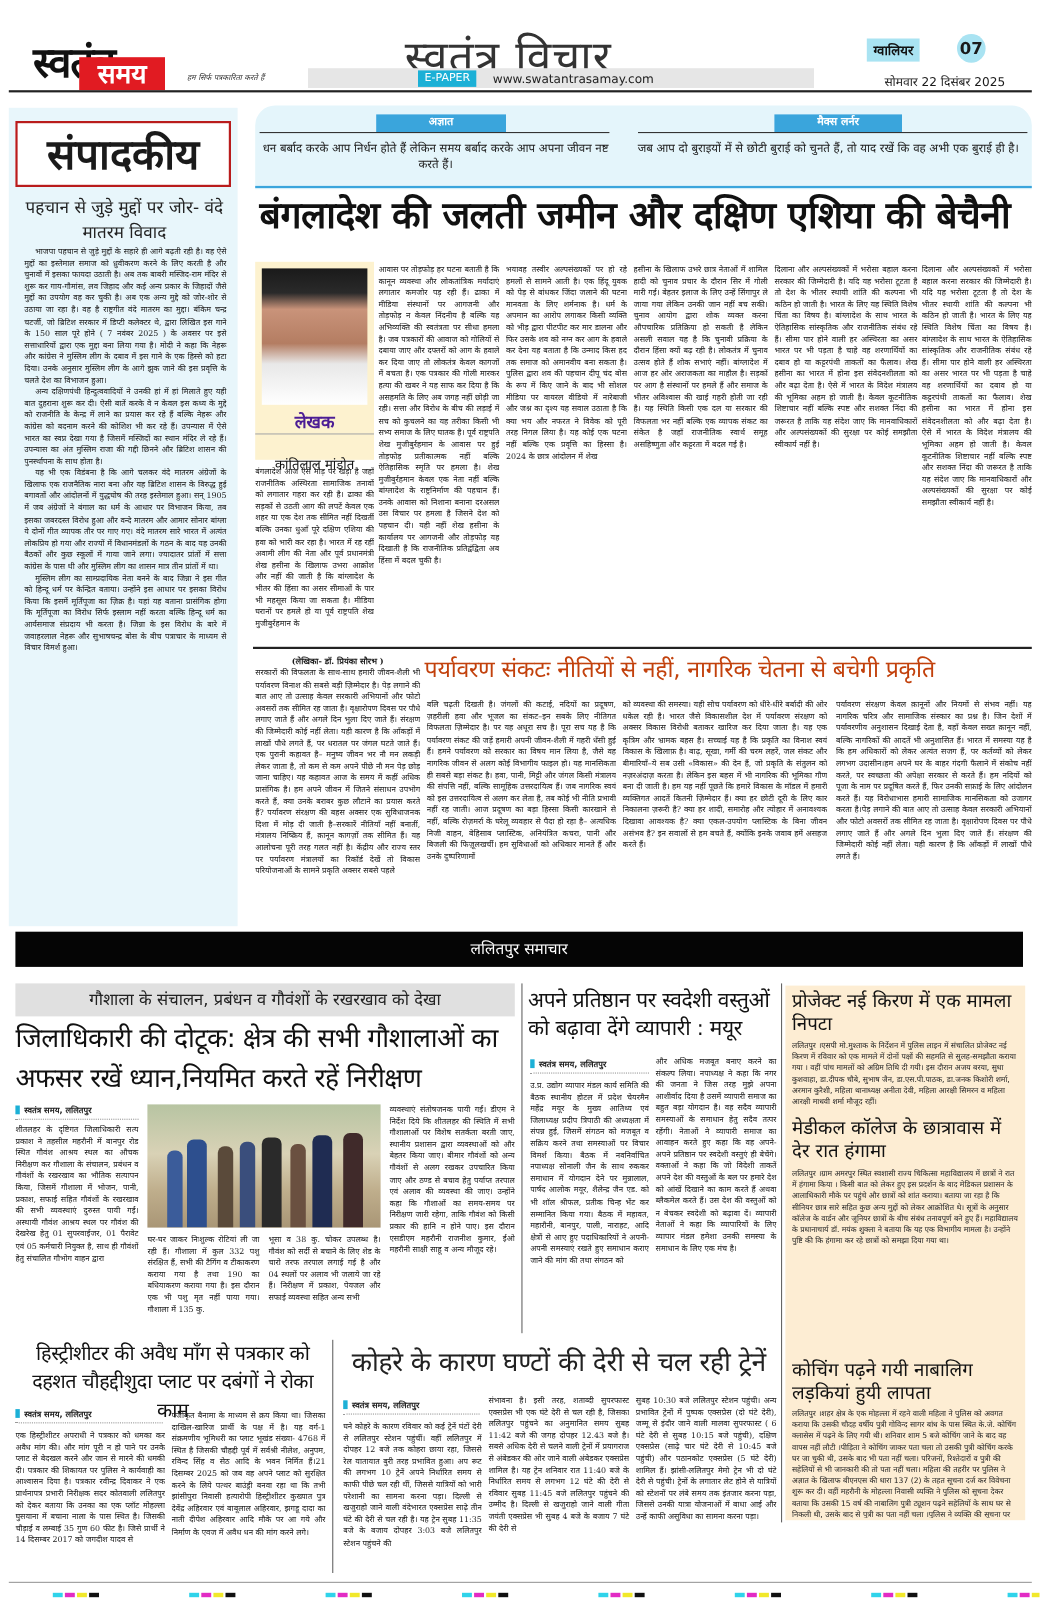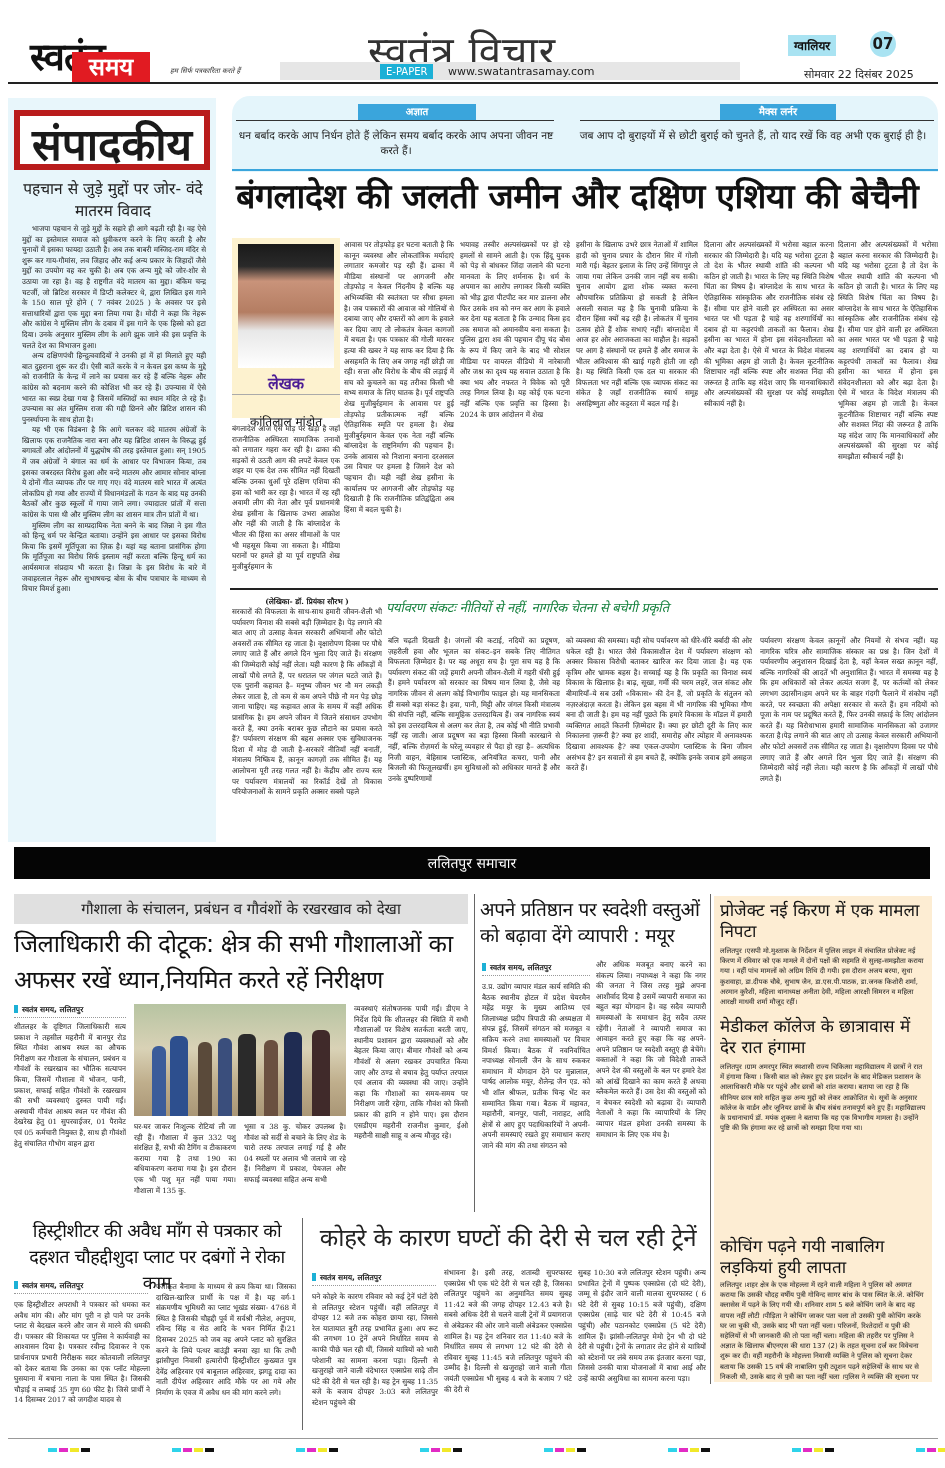--- a/index.html
+++ b/index.html
@@ -18,44 +18,44 @@
   .epaper-bar { left: 280px; top: 62px; width: 460px; height: 18px; background: #e6e6e6; }
   .epaper-tag { left: 380px; top: 64px; padding: 0 6px; height: 15px; background: #1cb0d6; color: #fff; font-size: 10px; line-height: 15px; }
   .epaper-url { left: 448px; top: 64px; font-size: 11px; line-height: 15px; color: #222; }
   .city-tag { left: 788px; top: 35px; background: #a9e3f2; padding: 2px 6px; font-size: 12px; font-weight: 700; color: #111; }
   .page-num { left: 870px; top: 31px; width: 26px; height: 26px; border-radius: 50%; background: #a9e3f2; font-size: 15px; font-weight: 700; text-align: center; line-height: 26px; }
   .date { left: 804px; top: 66px; font-size: 11px; font-weight: 400; }
   .rule-top { left: 8px; top: 82px; width: 930px; height: 2px; background: #222; }
 
   
   .ed-panel { left: 8px; top: 98px; width: 208px; height: 744px; background: #e8f6fb; }
-  .ed-title-box { left: 14px; top: 110px; width: 196px; height: 60px; background: #fff; border: 6px solid #b91c1c; font-size: 44px; font-weight: 900; text-align: center; line-height: 58px; }
+  .ed-title-box { left: 14px; top: 110px; width: 196px; height: 60px; background: #fff; border: 2px solid #b91c1c; font-size: 38px; font-weight: 900; text-align: center; line-height: 58px; }
   .ed-headline { left: 18px; top: 178px; width: 190px; font-size: 15.5px; line-height: 22px; text-align: center; color: #222; }
   .ed-body { left: 22px; top: 224px; width: 184px; height: 614px; overflow: hidden; }
 
   
   .quote-panel { left: 232px; top: 96px; width: 706px; height: 76px; background: #e4f5fb; border-radius: 18px 18px 0 0; }
-  .quote-label { top: 104px; height: 16px; background: #3aa5dc; color: #fff; font-size: 10px; font-weight: 700; text-align: center; line-height: 16px; margin-left: 16px; }
+  .quote-label { top: 104px; height: 16px; background: #3aa5dc; color: #fff; font-size: 10px; font-weight: 700; text-align: center; line-height: 16px; }
   .quote-rule { top: 120px; height: 1px; background: #333; }
   .quote-text { top: 128px; font-size: 10.5px; line-height: 15px; text-align: center; color: #222; }
   .quote-bottom { left: 232px; top: 169px; width: 706px; height: 2px; background: #3aa5dc; }
 
   .main-headline { left: 236px; top: 172px; width: 700px; font-size: 34px; font-weight: 900; line-height: 48px; color: #111; letter-spacing: -0.5px; }
 
   .author-box { left: 232px; top: 238px; width: 108px; height: 180px; background: #fdf2cf; }
   .author-photo { left: 238px; top: 244px; width: 96px; height: 124px; background: linear-gradient(180deg,#1a1a1a 0%, #2a2a2a 18%, #c9937a 30%, #b47d62 55%, #e8e8e8 70%, #fff 100%); }
   .author-label { left: 232px; top: 372px; width: 108px; text-align: center; font-size: 16px; color: #4c1d95; font-weight: 700; }
   .author-name { left: 232px; top: 394px; width: 108px; text-align: center; font-size: 12px; color: #111; border-top: 1px solid #aaa; padding-top: 18px; }
 
   .col { overflow: hidden; }
 
   
   .env-rule { left: 230px; top: 588px; width: 708px; height: 2px; background: #222; }
   .env-byline { left: 232px; top: 596px; width: 150px; font-size: 7.5px; text-align: center; font-weight: 700; }
-  .env-headline { left: 386px; top: 592px; width: 552px; font-size: 13px; line-height: 32px; color: #15803d; letter-spacing: -0.3px; font-style: italic; }
+  .env-headline { left: 386px; top: 592px; width: 552px; font-size: 21px; line-height: 32px; color: #c2410c; letter-spacing: -0.3px; }
 
   
   .lal-band { left: 14px; top: 847px; width: 916px; height: 32px; background: #050505; color: #fff; font-size: 14px; text-align: center; line-height: 32px; }
 
   .gau-sub { left: 14px; top: 894px; width: 454px; height: 30px; background: #e0e0e0; font-size: 15px; line-height: 30px; text-align: center; color: #222; }
   .gau-headline { left: 14px; top: 926px; width: 456px; font-size: 24px; line-height: 36px; color: #111; letter-spacing: -0.5px; }
 
   .byline { font-size: 7.5px; font-weight: 700; color: #222; padding-bottom: 3px; border-bottom: 1px dotted #999; }
   .byline .sq { display: inline-block; width: 4px; height: 8px; background: #1cb0d6; margin-right: 4px; vertical-align: -1px; }
 

